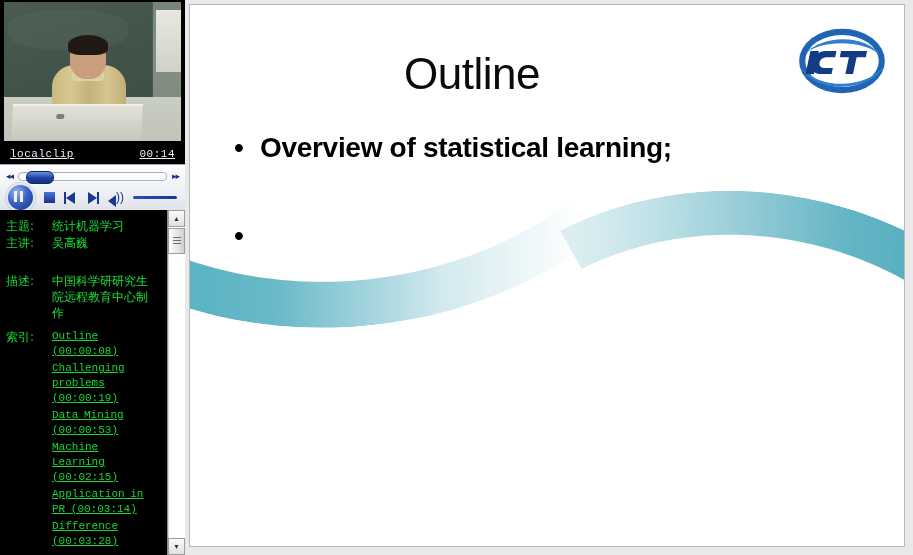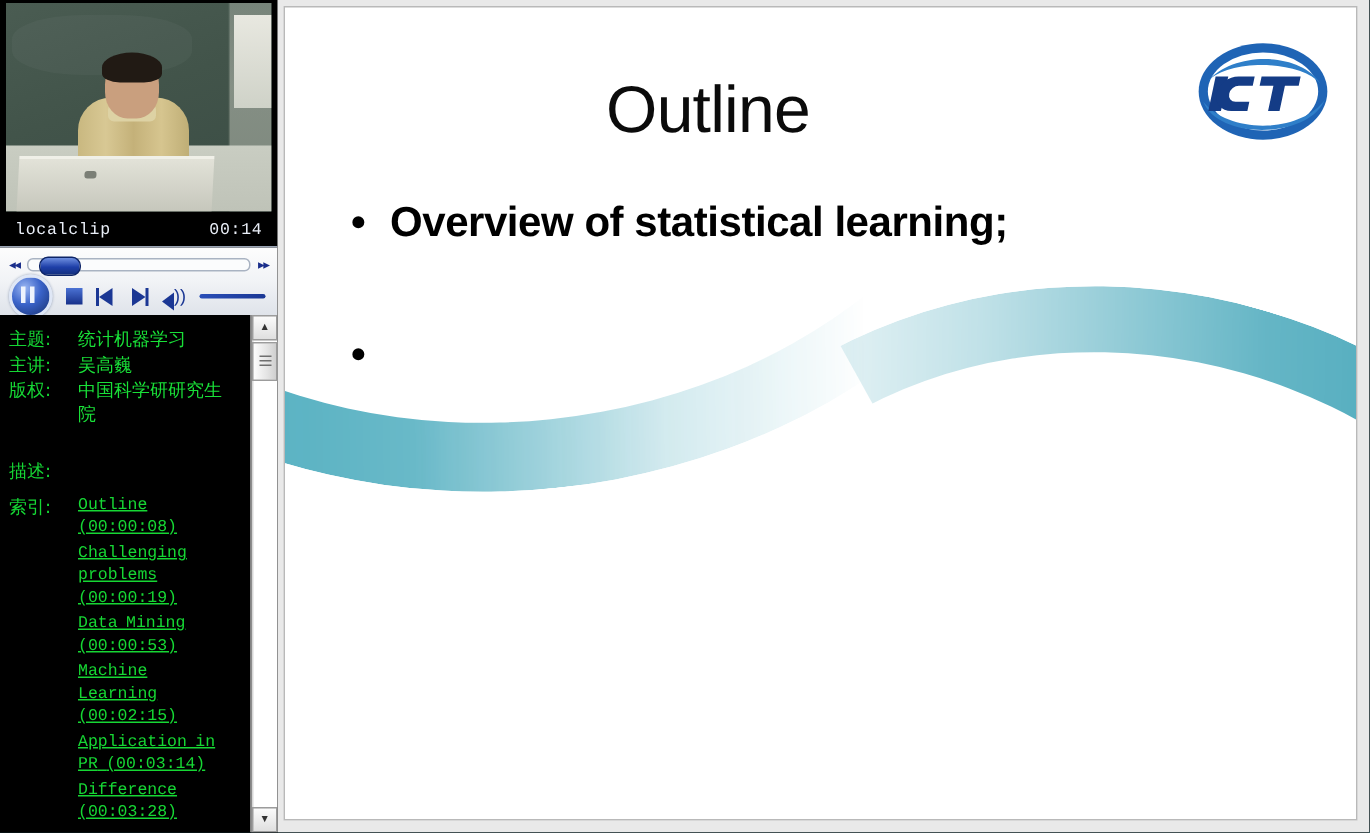--- a/index.html
+++ b/index.html
@@ -136,20 +136,21 @@
     background: #000;
     color: #e9eef7;
     font-family: "Liberation Mono", monospace;
     font-size: 11px;
     letter-spacing: .5px;
     display: flex;
     align-items: center;
     justify-content: space-between;
     padding: 0 10px;
     box-sizing: border-box;
+    text-decoration: underline;
   }
 
   
   .player {
     position: absolute;
     left: 0; top: 164px;
     width: 185px; height: 46px;
     background: linear-gradient(#fdfdfd 0%, #f1f3f6 50%, #dfe3ea 100%);
     border-top: 1px solid #9aa4b4;
     box-sizing: border-box;
@@ -523,26 +524,23 @@
       <div class="meta-scroll">
 
         <div class="meta-row">
           <span class="meta-label">主题:</span>
           <span class="meta-value">统计机器学习</span>
         </div>
         <div class="meta-row">
           <span class="meta-label">主讲:</span>
           <span class="meta-value">吴高巍</span>
         </div>
-        <div class="meta-row">
-          <span class="meta-label">版权:</span>
-          <span class="meta-value">中国科学研研究生院</span>
-        </div>
         <div class="meta-row desc">
           <span class="meta-label">描述:</span>
+          <span class="meta-value">中国科学研研究生院远程教育中心制作</span>
         </div>
 
         <div class="index-block">
           <span class="index-label">索引:</span>
           <div class="index-links">
 
             <a class="index-link" href="#">
               <span class="t">Outline</span>
               <span class="t">(00:00:08)</span>
             </a>

